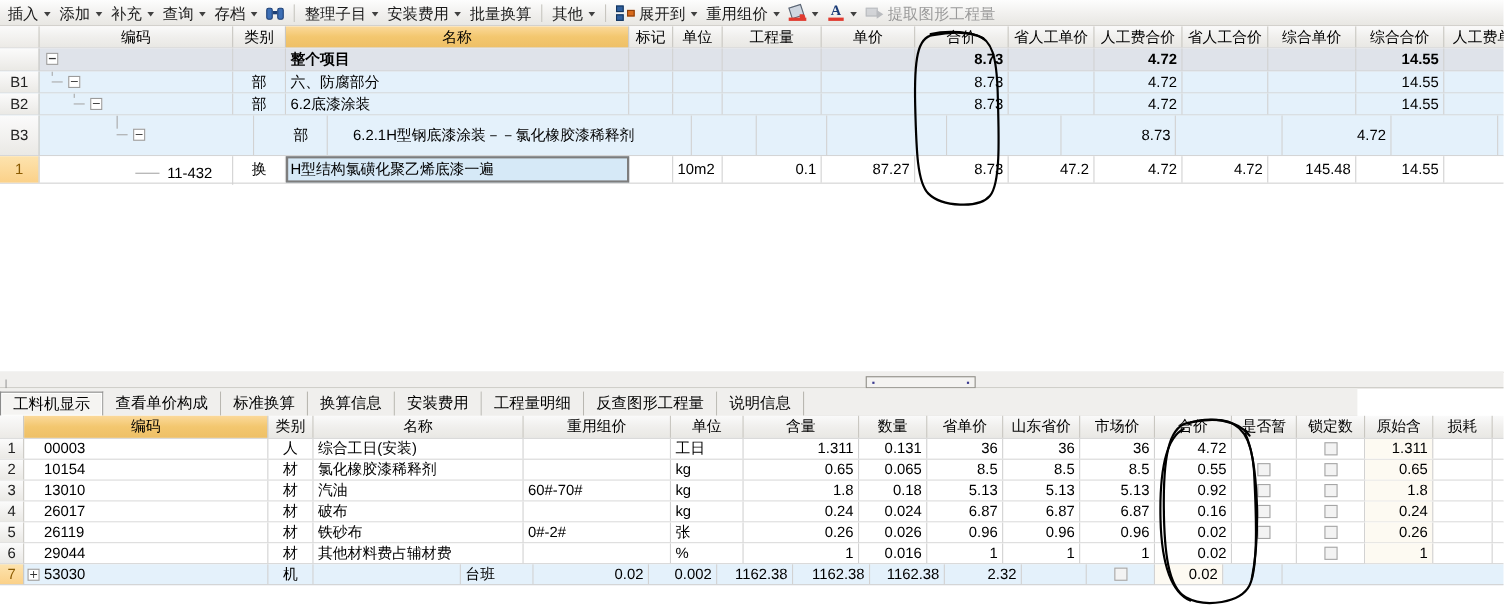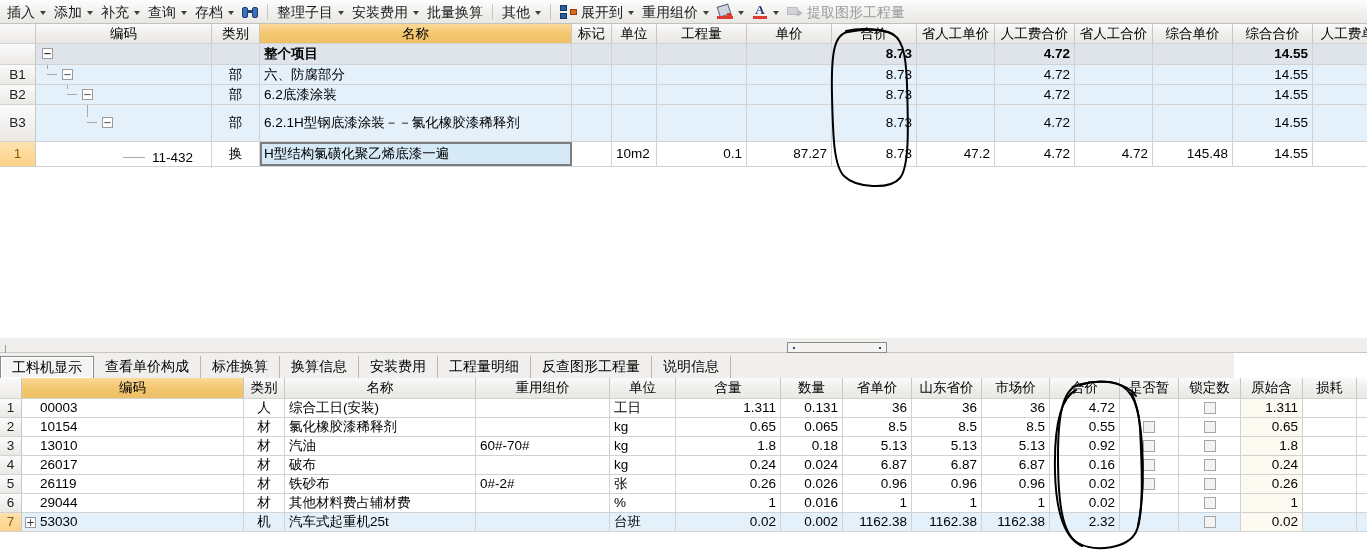--- a/index.html
+++ b/index.html
@@ -302,21 +302,21 @@
         <div class="gcell r" style="width: 90px; flex: 0 0 90px;"></div>
         <div class="gcell r" style="width: 85px; flex: 0 0 85px;"></div>
         <div class="gcell r" style="width: 85px; flex: 0 0 85px;">8.73</div>
         <div class="gcell r" style="width: 78px; flex: 0 0 78px;"></div>
         <div class="gcell r" style="width: 80px; flex: 0 0 80px;">4.72</div>
         <div class="gcell r" style="width: 78px; flex: 0 0 78px;"></div>
         <div class="gcell r" style="width: 80px; flex: 0 0 80px;"></div>
         <div class="gcell r" style="width: 80px; flex: 0 0 80px;">14.55</div>
         <div class="gcell r" style="width: 84px; flex: 0 0 84px;"></div>
       </div>
-      <div class="grow r-blue" style="height: 37px;">
+      <div class="grow r-blue" style="height: 37px; gap: 19px;">
         <div class="gcell c rowno" style="width: 36px; flex: 0 0 36px;">B3</div>
         <div class="gcell" style="width: 176px; flex: 0 0 176px; padding: 0px;">
           <div class="tree">
             <div class="tbox" style="left: 66px; top: calc(50% - 6px);">−</div>
             <div class="tline" style="left: 51px; top: 0px; width: 1px; height: calc(50% - 6px);"></div>
             <div class="tline" style="left: 51px; top: calc(50% - 1px); height: 1px; width: 10px;"></div>
           </div>
         </div>
         <div class="gcell c" style="width: 48px; flex: 0 0 48px;">部</div>
         <div class="gcell namewrap" style="width: 312px; flex: 0 0 312px;">6.2.1H型钢底漆涂装－－氯化橡胶漆稀释剂</div>
@@ -524,21 +524,20 @@
         <div class="gcell r origcell" style="width: 62px; flex: 0 0 62px;">1</div>
         <div class="gcell r" style="width: 54px; flex: 0 0 54px;"></div>
       </div>
       <div class="grow selrow" style="height: 19px;">
         <div class="gcell c rowno cur" style="width: 22px; flex: 0 0 22px;">7</div>
         <div class="gcell" style="width: 222px; flex: 0 0 222px; padding-left: 3px;">
           <span class="tbox" style="position: relative; left: 0px; margin-right: 4px; flex: 0 0 11px;">+</span>
           <span>53030</span>
         </div>
         <div class="gcell c" style="width: 41px; flex: 0 0 41px;">机</div>
-        <div class="gcell" style="width: 191px; flex: 0 0 191px;">汽车式起重机25t</div>
         <div class="gcell" style="width: 134px; flex: 0 0 134px;"></div>
         <div class="gcell" style="width: 66px; flex: 0 0 66px;">台班</div>
         <div class="gcell r" style="width: 105px; flex: 0 0 105px;">0.02</div>
         <div class="gcell r" style="width: 62px; flex: 0 0 62px;">0.002</div>
         <div class="gcell r" style="width: 69px; flex: 0 0 69px;">1162.38</div>
         <div class="gcell r" style="width: 70px; flex: 0 0 70px;">1162.38</div>
         <div class="gcell r" style="width: 68px; flex: 0 0 68px;">1162.38</div>
         <div class="gcell r" style="width: 70px; flex: 0 0 70px;">2.32</div>
         <div class="gcell c" style="width: 59px; flex: 0 0 59px;"></div>
         <div class="gcell c" style="width: 62px; flex: 0 0 62px;">

